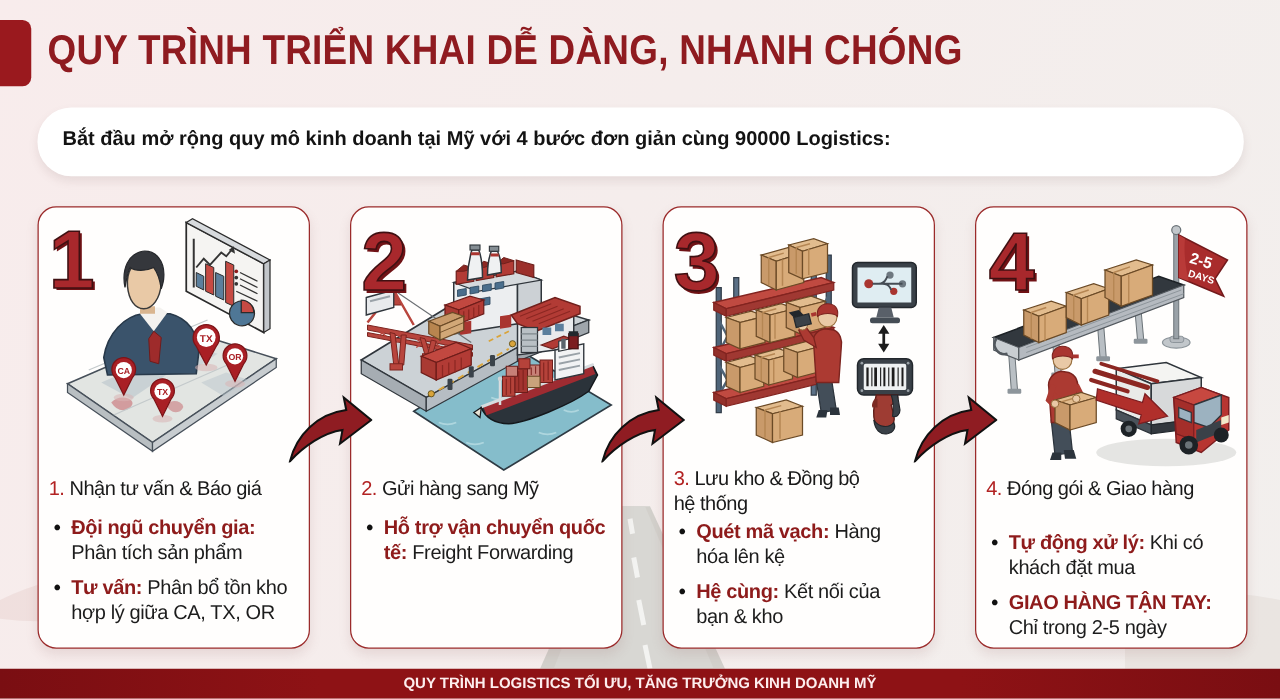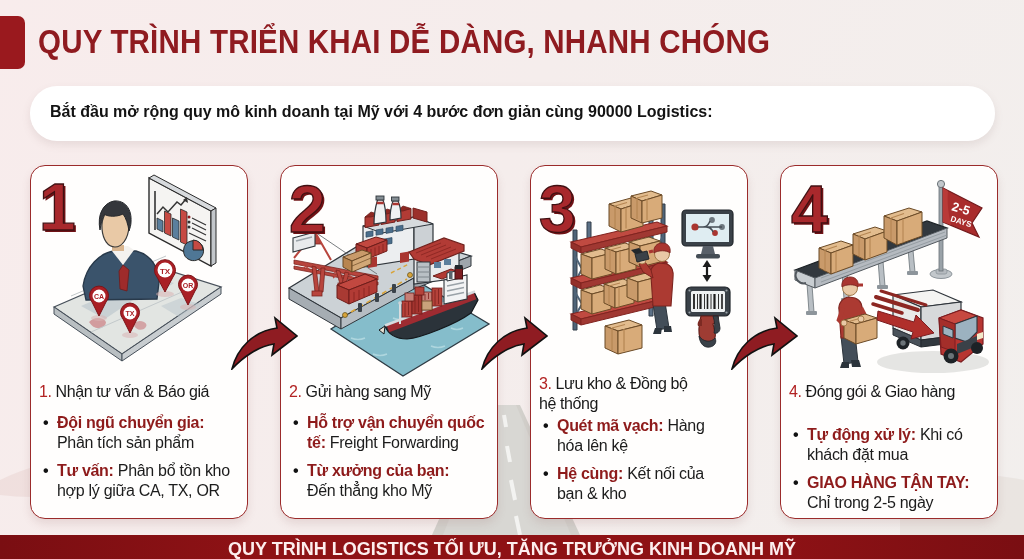--- a/index.html
+++ b/index.html
@@ -239,21 +239,20 @@
 <circle cx="119" cy="137" r="1.8" fill="#cfd4d7"></circle>
 </g>
 </svg>
 
 <div class="num" style="left:8px;top:10px;">2</div>
 
 <div class="ctitle" style="top:216px;"><span class="rn">2.</span> Gửi hàng sang Mỹ</div>
 
 <div class="blist" style="top:247px;">
 <div class="b"><span class="r">Hỗ trợ vận chuyển quốc</span><br><span class="r">tế:</span> Freight Forwarding</div>
-<div class="b"><span class="r">Từ xưởng của bạn:</span><br>Đến thẳng kho Mỹ</div>
 </div>
 </div>
 
 <div class="card" style="left:530px;">
 
 <svg class="abs" style="left:0;top:0;" width="216" height="212" viewBox="0 0 216 212">
 
 <g>
 <polygon points="42,64 46,64 46,164 42,164" fill="#4f6478" stroke="#323d49" stroke-width="1"></polygon>
 <polygon points="56,56 60,56 60,152 56,152" fill="#5b7086" stroke="#323d49" stroke-width="1"></polygon>
@@ -484,13 +483,13 @@
 <svg class="abs" style="left:480px;top:316px;" width="68" height="54" viewBox="0 0 68 54">
 <path d="M2,53 C7,32 24,15 47,12 L45,2 L67,20 L42,39 L44,28 C29,30 13,41 2,53 Z" fill="#8f1c22" stroke="#111" stroke-width="1.6"></path>
 </svg>
 
 <svg class="abs" style="left:730px;top:316px;" width="68" height="54" viewBox="0 0 68 54">
 <path d="M2,53 C7,32 24,15 47,12 L45,2 L67,20 L42,39 L44,28 C29,30 13,41 2,53 Z" fill="#8f1c22" stroke="#111" stroke-width="1.6"></path>
 </svg>
 
 <div class="abs" style="left:0;top:535px;width:1024px;height:24px;background:linear-gradient(90deg,#7a0e12,#8e1215 25%,#8e1215 75%,#7a0e12);"></div>
 
-<div class="abs" style="left:0;top:539px;width:1024px;text-align:center;font-size:18px;font-weight:bold;color:#fdeeee;">QUY TRÌNH LOGISTICS TỐI ƯU, TĂNG TRƯỞNG KINH DOANH MỸ</div>
+<div class="abs" style="left:0;top:539px;width:1024px;text-align:center;font-size:12px;font-weight:bold;color:#fdeeee;">QUY TRÌNH LOGISTICS TỐI ƯU, TĂNG TRƯỞNG KINH DOANH MỸ</div>
 
 </body></html>

